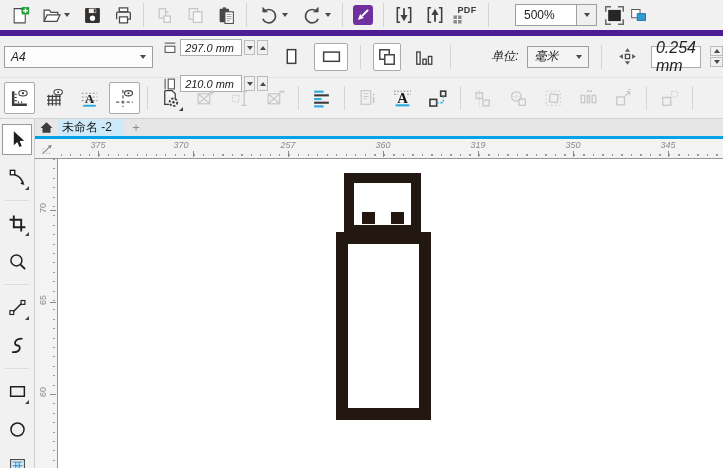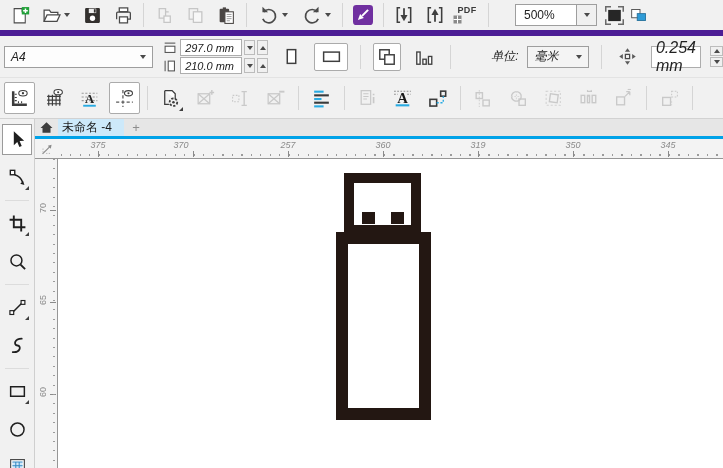--- a/index.html
+++ b/index.html
@@ -61,21 +61,21 @@
   #usb-body{position:absolute;left:278px;top:73px;width:95px;height:188px;
         border:12px solid #231712;box-sizing:border-box;background:#fff;}
   .usb-contact{position:absolute;width:13px;height:12px;background:#231712;}
   svg{display:block;}
   .zoombox{display:flex;align-items:center;flex:0 0 auto;}
   .zoominput{width:62px;height:22px;background:#fff;border:1px solid #9e9e9e;box-sizing:border-box;
         display:flex;align-items:center;padding-left:8px;font-size:12px;color:#222;margin-left:20px;}
   .zoomdrop{width:20px;height:22px;background:#f0f0f0;border:1px solid #9e9e9e;border-left:none;
         box-sizing:border-box;display:flex;align-items:center;justify-content:center;}
   .whgrp{display:flex;flex-direction:column;gap:1px;flex:0 0 auto;}
-  .whrow{display:flex;align-items:center;gap:2px;}
+  .whrow{display:flex;align-items:center;gap:2px;margin-top:18px;}
   .spinbtn{width:11px;height:15px;display:flex;align-items:center;justify-content:center;background:#f0f0f0;border:1px solid #bcbcbc;box-sizing:border-box;}
   .vspin{display:flex;flex-direction:column;gap:1px;justify-content:center;}
   .vspin .spinbtn{height:10px;width:13px;}
   .lbl{font-size:12px;color:#222;flex:0 0 auto;margin-left:28px;}
   .clipped{width:18px;height:26px;overflow:hidden;flex:0 0 auto;display:flex;align-items:center;}
 </style>
 </head>
 <body>
 
 <div id="app">
@@ -479,21 +479,21 @@
     </div>
   </div>
 
   <div id="tabbar">
     <div id="hometab">
       <svg width="15" height="15" viewBox="0 0 18 18">
           <path d="M9 2.8 1.8 9.6h2.4v5.6h9.6V9.6h2.4z" fill="#3d3d3d"></path>
         </svg>
     </div>
     <div id="activetab">
-      <span>未命名 -4</span>
+      <span>未命名 -2</span>
     </div>
     <div id="newtab">
       <span>+</span>
     </div>
   </div>
 
   <div id="origin">
     <svg width="16" height="16" viewBox="0 0 18 18">
         <path d="M4 14.5 12.2 6.3" stroke="#8a8a8a" stroke-width="1.3"></path>
         <path d="M14.2 4.3l-4.3 1 3.3 3.3z" fill="#8a8a8a"></path>

